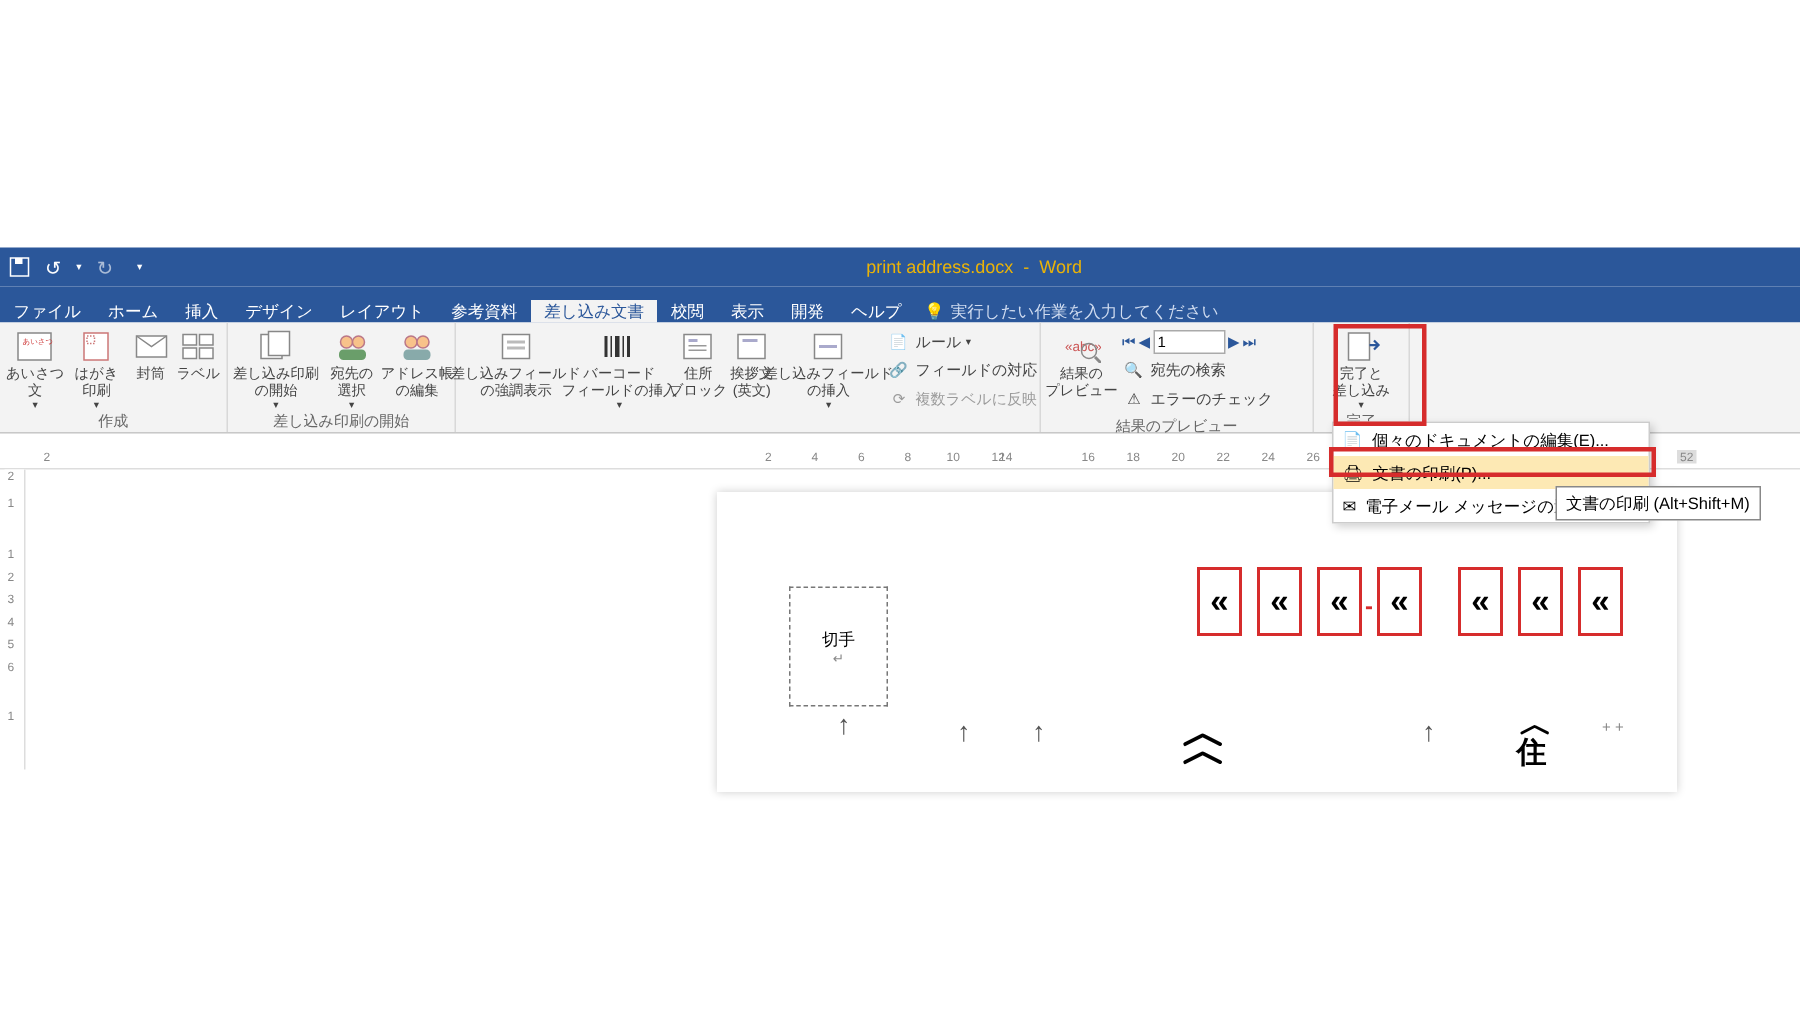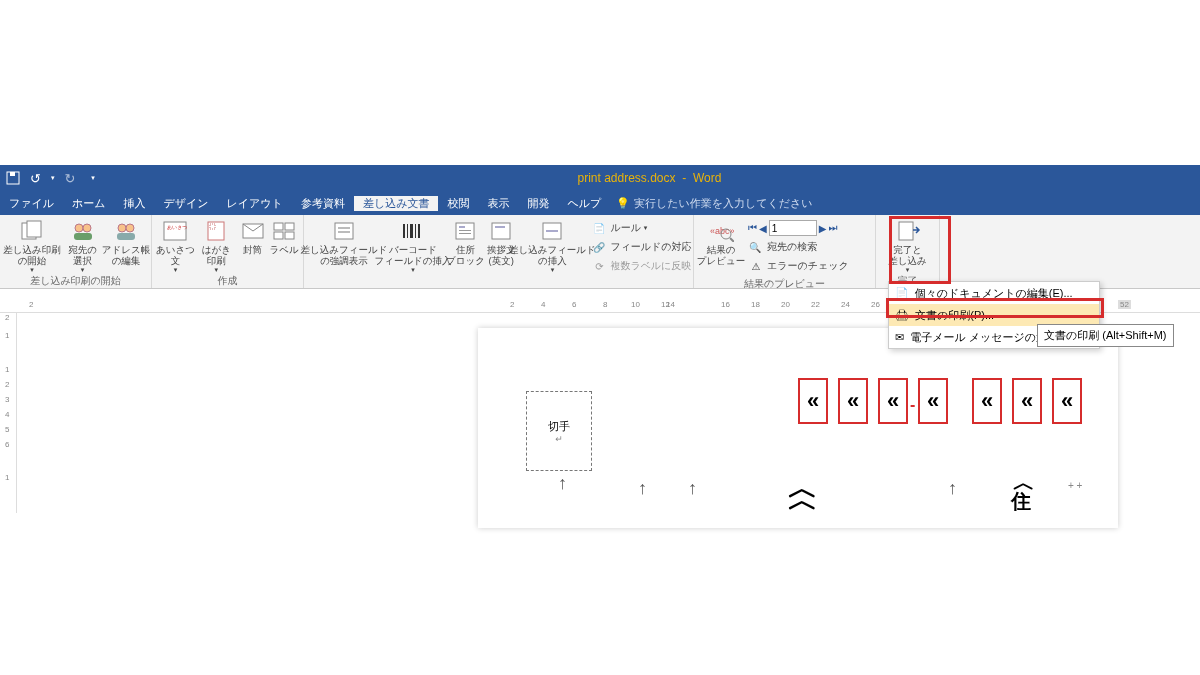--- a/index.html
+++ b/index.html
@@ -1,20 +1,20 @@
 <!DOCTYPE html>
 <html><head>
 <meta charset="utf-8">
 <style>
   * { box-sizing: border-box; margin: 0; padding: 0; font-family: "Yu Gothic UI", "Meiryo", sans-serif; }
   body { background: #fff; width: 1200px; height: 675px; overflow: hidden; position: relative; }
   .blank-top { height: 165px; background: #fff; }
   .qat { height: 26px; background: #2b579a; display: flex; align-items: center; padding: 0 6px; gap: 10px; color: #fff; }
   .qat .title { flex: 1; text-align: center; font-size: 12px; color: #eab308; }
-  .tabs { height: 24px; background: #2b579a; display: flex; align-items: center; color: #fff; font-size: 11px; }
+  .tabs { height: 24px; background: #2b579a; display: flex; align-items: flex-end; color: #fff; font-size: 11px; }
   .tab { padding: 0 9px; display: flex; align-items: center; cursor: pointer; }
   .tab.active { background: #f3f3f3; color: #2b579a; }
   .tell { display: flex; align-items: center; gap: 4px; margin-left: 6px; color: #d0dcf0; }
   .ribbon { height: 74px; background: #f3f3f3; border-bottom: 1px solid #c8c8c8; display: flex; font-size: 10px; color: #444; }
   .group { border-right: 1px solid #d8d8d8; display: flex; flex-direction: column; }
   .group-body { flex: 1; display: flex; align-items: flex-start; padding: 2px 4px 0 4px; gap: 2px; }
   .group-label { text-align: center; font-size: 10px; color: #666; padding-bottom: 2px; }
   .btn-lg { display: flex; flex-direction: column; align-items: center; width: 42px; padding-top: 2px; cursor: pointer; }
   .btn-lg .ic { width: 26px; height: 24px; display: flex; align-items: center; justify-content: center; }
   .btn-lg .lbl { text-align: center; line-height: 11px; margin-top: 1px; white-space: pre; font-size: 9.5px; }
@@ -76,60 +76,20 @@
   <div class="tell">
     <span>💡</span>
     <span>実行したい作業を入力してください</span>
   </div>
 </div>
 
 <div class="ribbon">
 
   <div class="group" style="width:152px">
     <div class="group-body">
-      <div class="btn-lg" style="width:56px">
-        <span class="ic">
-            <svg width="26" height="22">
-              <rect x="3" y="3" width="14" height="16" fill="#fff" stroke="#888"></rect>
-              <rect x="8" y="1" width="14" height="16" fill="#fff" stroke="#888"></rect>
-            </svg>
-          </span>
-        <span class="lbl">差し込み印刷
-の開始</span>
-          <span class="tri">▾</span>
-      </div>
-      <div class="btn-lg">
-        <span class="ic">
-            <svg width="24" height="20">
-              <circle cx="8" cy="7" r="4" fill="#f8c28a" stroke="#b78"></circle>
-              <circle cx="16" cy="7" r="4" fill="#f8c28a" stroke="#b78"></circle>
-              <rect x="3" y="12" width="18" height="7" rx="3" fill="#6a9e6a"></rect>
-            </svg>
-          </span>
-        <span class="lbl">宛先の
-選択</span>
-          <span class="tri">▾</span>
-      </div>
-      <div class="btn-lg">
-        <span class="ic">
-            <svg width="24" height="20">
-              <circle cx="8" cy="7" r="4" fill="#f8c28a" stroke="#b78"></circle>
-              <circle cx="16" cy="7" r="4" fill="#f8c28a" stroke="#b78"></circle>
-              <rect x="3" y="12" width="18" height="7" rx="3" fill="#8aa"></rect>
-            </svg>
-          </span>
-        <span class="lbl">アドレス帳
-の編集</span>
-      </div>
-    </div>
-    <div class="group-label">差し込み印刷の開始</div>
-  </div>
-
-  <div class="group" style="width:152px">
-    <div class="group-body">
       <div class="btn-lg">
         <span class="ic">
             <svg width="24" height="20">
               <rect x="1" y="1" width="22" height="18" fill="#fff" stroke="#888"></rect>
               <text x="4" y="8" font-size="5" fill="#c33">あいさつ</text>
             </svg>
           </span>
         <span class="lbl">あいさつ
 文</span>
           <span class="tri">▾</span>
@@ -160,20 +120,60 @@
               <rect x="1" y="1" width="9" height="7" fill="#fff" stroke="#888"></rect>
               <rect x="12" y="1" width="9" height="7" fill="#fff" stroke="#888"></rect>
               <rect x="1" y="10" width="9" height="7" fill="#fff" stroke="#888"></rect>
               <rect x="12" y="10" width="9" height="7" fill="#fff" stroke="#888"></rect>
             </svg>
           </span>
         <span class="lbl">ラベル</span>
       </div>
     </div>
     <div class="group-label">作成</div>
+  </div>
+
+  <div class="group" style="width:152px">
+    <div class="group-body">
+      <div class="btn-lg" style="width:56px">
+        <span class="ic">
+            <svg width="26" height="22">
+              <rect x="3" y="3" width="14" height="16" fill="#fff" stroke="#888"></rect>
+              <rect x="8" y="1" width="14" height="16" fill="#fff" stroke="#888"></rect>
+            </svg>
+          </span>
+        <span class="lbl">差し込み印刷
+の開始</span>
+          <span class="tri">▾</span>
+      </div>
+      <div class="btn-lg">
+        <span class="ic">
+            <svg width="24" height="20">
+              <circle cx="8" cy="7" r="4" fill="#f8c28a" stroke="#b78"></circle>
+              <circle cx="16" cy="7" r="4" fill="#f8c28a" stroke="#b78"></circle>
+              <rect x="3" y="12" width="18" height="7" rx="3" fill="#6a9e6a"></rect>
+            </svg>
+          </span>
+        <span class="lbl">宛先の
+選択</span>
+          <span class="tri">▾</span>
+      </div>
+      <div class="btn-lg">
+        <span class="ic">
+            <svg width="24" height="20">
+              <circle cx="8" cy="7" r="4" fill="#f8c28a" stroke="#b78"></circle>
+              <circle cx="16" cy="7" r="4" fill="#f8c28a" stroke="#b78"></circle>
+              <rect x="3" y="12" width="18" height="7" rx="3" fill="#8aa"></rect>
+            </svg>
+          </span>
+        <span class="lbl">アドレス帳
+の編集</span>
+      </div>
+    </div>
+    <div class="group-label">差し込み印刷の開始</div>
   </div>
 
   <div class="group" style="width:390px">
     <div class="group-body">
       <div class="btn-lg" style="width:72px">
         <span class="ic">
             <svg width="22" height="20">
               <rect x="2" y="2" width="18" height="16" fill="#fff" stroke="#888"></rect>
               <rect x="5" y="6" width="12" height="2" fill="#bbb"></rect>
               <rect x="5" y="10" width="12" height="2" fill="#bbb"></rect>

